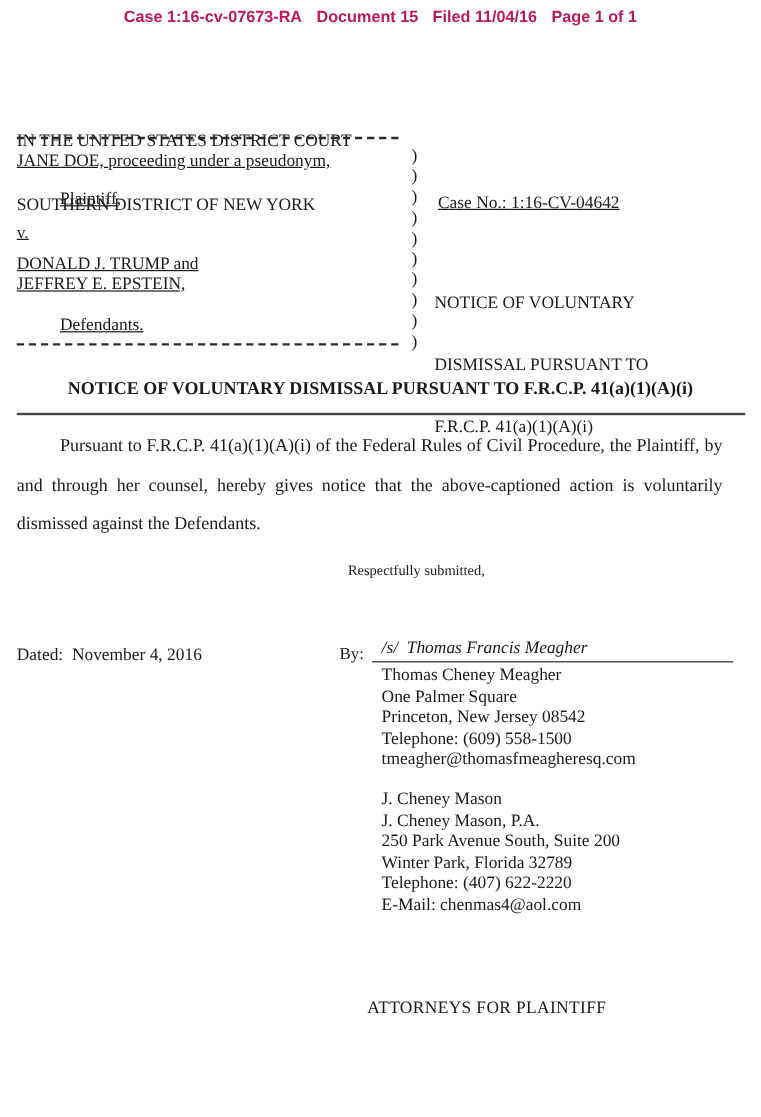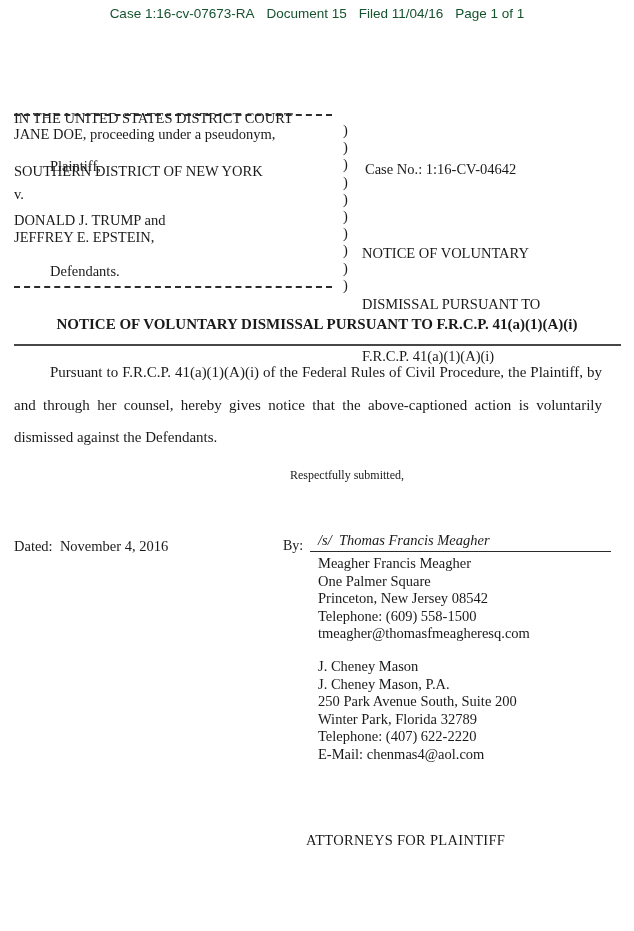--- a/index.html
+++ b/index.html
@@ -14,41 +14,42 @@
     overflow: hidden;
   }
   .stamp {
     position: absolute;
     top: 6px;
     left: 0;
     width: 100%;
     text-align: center;
     font-family: "Liberation Sans", sans-serif;
     font-size: 13.5px;
-    color: #14532d;
+    color: #be185d;
+    font-weight: bold;
   }
   .stamp span { display: inline-block; margin: 0 6px; }
   .court {
     position: absolute;
     top: 75px;
     left: 14px;
     font-size: 14.5px;
     line-height: 17.5px;
     white-space: pre;
   }
   .dash-line {
     position: absolute;
     left: 14px;
     width: 318px;
     height: 0;
     border-top: 2px dashed #2b2b2b;
   }
   .dash-top { top: 114px; }
   .dash-bottom { top: 286px; }
-  .cap { position: absolute; font-size: 14.5px; white-space: pre; }
+  .cap { position: absolute; font-size: 14.5px; white-space: pre; text-decoration: underline; }
   .cap-jane { left: 14px; top: 126px; }
   .cap-plaintiff { left: 50px; top: 158px; }
   .cap-v { left: 14px; top: 186px; }
   .cap-trump { left: 14px; top: 212px; }
   .cap-epstein { left: 14px; top: 229px; }
   .cap-defendants { left: 50px; top: 263px; }
   .paren-col {
     position: absolute;
     left: 343px;
     top: 122px;
@@ -191,21 +192,21 @@
 
   <div class="body-par">Pursuant to F.R.C.P. 41(a)(1)(A)(i) of the Federal Rules of Civil Procedure, the Plaintiff, by and through her counsel, hereby gives notice that the above-captioned action is voluntarily dismissed against the Defendants.</div>
 
   <div class="closing">Respectfully submitted,</div>
 
   <div class="dated">Dated:  November 4, 2016</div>
   <div class="by-label">By:</div>
   <div class="sig-line">/s/  Thomas Francis Meagher</div>
 
   <div class="addr addr-1">
-    <span>Meagher Francis Meagher</span>
+    <span>Thomas Cheney Meagher</span>
     <span>One Palmer Square</span>
     <span>Princeton, New Jersey 08542</span>
     <span>Telephone: (609) 558-1500</span>
     <span>tmeagher@thomasfmeagheresq.com</span>
   </div>
 
   <div class="addr addr-2">
     <span>J. Cheney Mason</span>
     <span>J. Cheney Mason, P.A.</span>
     <span>250 Park Avenue South, Suite 200</span>

